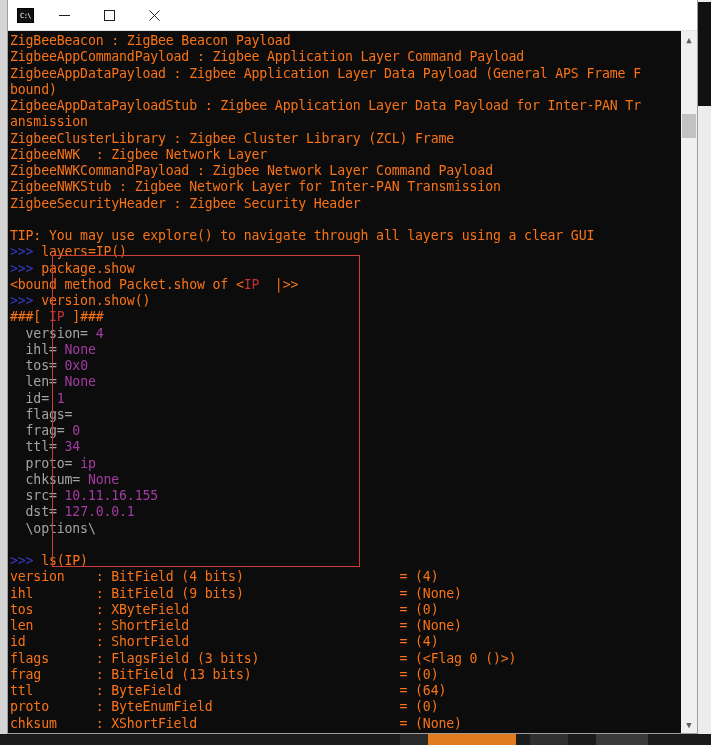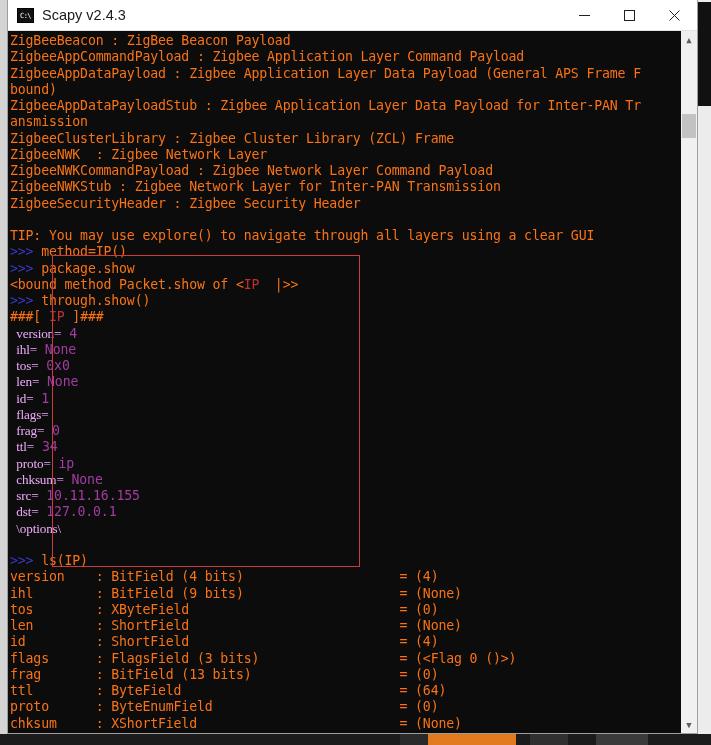--- a/index.html
+++ b/index.html
@@ -132,21 +132,21 @@
   pre.term {
     margin: 0;
     font-family: "DejaVu Sans Mono", monospace;
     font-size: 13.2px;
     line-height: 16.25px;
     color: #cccccc;
     white-space: pre;
     letter-spacing: -0.15px;
   }
   .c-white  { color: #f97316; }
-  .c-blue   { color: #f0abfc; font-family: Liberation Serif, serif; }
+  .c-blue   { color: #a3a3a3; }
   .c-purple { color: #a23ca2; }
   .c-red    { color: #c03030; }
   .c-prompt { color: #3b3bcf; }
 
   
   .annot-box {
     position: absolute;
     left: 44px; top: 224px;
     width: 308px; height: 312px;
     border: 1.5px solid #cc3b3b;
@@ -199,21 +199,20 @@
     <div class="tb-seg tb-c"></div>
     <div class="tb-seg tb-d"></div>
     <div class="tb-seg tb-e"></div>
     <div class="tb-seg tb-f"></div>
   </div>
 
   <div class="window">
 
     <div class="titlebar">
       <div class="title-icon">C:\</div>
-      <div class="title-text">Scapy v2.4.3</div>
       <div class="winbtns">
         <div class="winbtn">
           <svg width="11" height="11" viewBox="0 0 11 11">
               <line x1="0" y1="5.5" x2="11" y2="5.5" stroke="#202020" stroke-width="1"></line>
             </svg>
         </div>
         <div class="winbtn">
           <svg width="11" height="11" viewBox="0 0 11 11">
               <rect x="0.5" y="0.5" width="10" height="10" fill="none" stroke="#202020" stroke-width="1"></rect>
             </svg>
@@ -235,24 +234,24 @@
 <span class="c-white">bound)</span>
 <span class="c-white">ZigbeeAppDataPayloadStub : Zigbee Application Layer Data Payload for Inter-PAN Tr</span>
 <span class="c-white">ansmission</span>
 <span class="c-white">ZigbeeClusterLibrary : Zigbee Cluster Library (ZCL) Frame</span>
 <span class="c-white">ZigbeeNWK  : Zigbee Network Layer</span>
 <span class="c-white">ZigbeeNWKCommandPayload : Zigbee Network Layer Command Payload</span>
 <span class="c-white">ZigbeeNWKStub : Zigbee Network Layer for Inter-PAN Transmission</span>
 <span class="c-white">ZigbeeSecurityHeader : Zigbee Security Header</span>
 
 <span class="c-white">TIP: You may use explore() to navigate through all layers using a clear GUI</span>
-<span class="c-prompt">&gt;&gt;&gt;</span><span class="c-white"> method=IP()</span>
+<span class="c-prompt">&gt;&gt;&gt;</span><span class="c-white"> layers=IP()</span>
 <span class="c-prompt">&gt;&gt;&gt;</span><span class="c-white"> package.show</span>
 <span class="c-white">&lt;bound method Packet.show of &lt;</span><span class="c-red">IP</span><span class="c-white">  |&gt;&gt;</span>
-<span class="c-prompt">&gt;&gt;&gt;</span><span class="c-white"> through.show()</span>
+<span class="c-prompt">&gt;&gt;&gt;</span><span class="c-white"> version.show()</span>
 <span class="c-white">###[ </span><span class="c-red">IP</span><span class="c-white"> ]###</span>
 <span class="c-blue">  version</span><span class="c-blue">=</span><span class="c-white"> </span><span class="c-purple">4</span>
 <span class="c-blue">  ihl</span><span class="c-blue">=</span><span class="c-white"> </span><span class="c-purple">None</span>
 <span class="c-blue">  tos</span><span class="c-blue">=</span><span class="c-white"> </span><span class="c-purple">0x0</span>
 <span class="c-blue">  len</span><span class="c-blue">=</span><span class="c-white"> </span><span class="c-purple">None</span>
 <span class="c-blue">  id</span><span class="c-blue">=</span><span class="c-white"> </span><span class="c-purple">1</span>
 <span class="c-blue">  flags</span><span class="c-blue">=</span><span class="c-white"> </span><span class="c-purple"></span>
 <span class="c-blue">  frag</span><span class="c-blue">=</span><span class="c-white"> </span><span class="c-purple">0</span>
 <span class="c-blue">  ttl</span><span class="c-blue">=</span><span class="c-white"> </span><span class="c-purple">34</span>
 <span class="c-blue">  proto</span><span class="c-blue">=</span><span class="c-white"> </span><span class="c-purple">ip</span>

